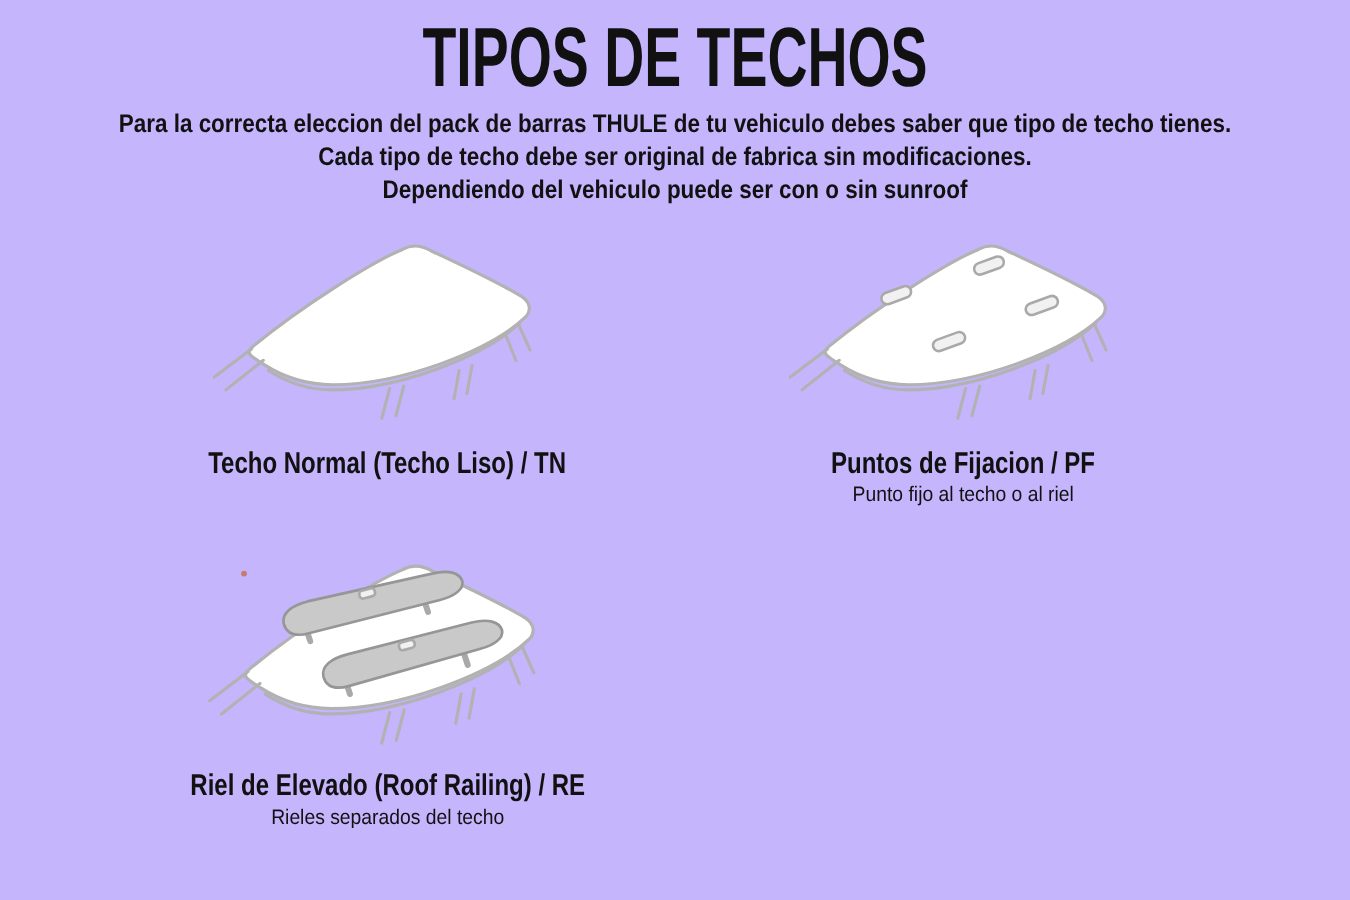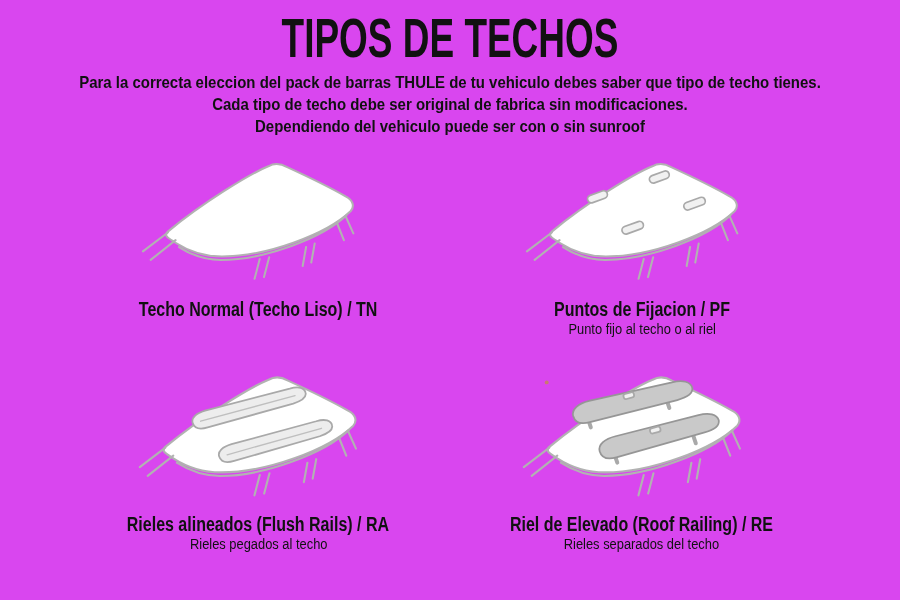--- a/index.html
+++ b/index.html
@@ -1,19 +1,19 @@
 <!DOCTYPE html>
 <html><head>
 <meta charset="utf-8">
 <style>
   html,body{margin:0;padding:0;background:#ffffff;}
   .page{
     position:relative;
     width:900px;height:600px;
-    background:#d946ef;
+    background:#c4b5fd;
     font-family:"Liberation Sans", sans-serif;
     color:#111;
     overflow:hidden;
   }
   .title{
     margin:10px 0 4px 0;
     text-align:center;
     font-size:56px;
     line-height:56px;
     font-weight:700;
@@ -122,36 +122,20 @@
           <rect class="pad" x="96" y="50" width="24" height="9" rx="4.5" transform="rotate(-20 108 54)"></rect>
           <rect class="pad" x="168" y="27" width="24" height="9" rx="4.5" transform="rotate(-20 180 31)"></rect>
           <rect class="pad" x="136" y="86" width="26" height="9" rx="4.5" transform="rotate(-20 149 90)"></rect>
           <rect class="pad" x="208" y="58" width="26" height="9" rx="4.5" transform="rotate(-20 221 62)"></rect>
         </svg>
       </div>
       <figcaption class="cap">Puntos de Fijacion / PF</figcaption>
       <div class="subcap">Punto fijo al techo o al riel</div>
     </figure>
 
-    <figure class="cell">
-      <div class="art">
-        <svg width="300" height="150" viewBox="0 0 320 170">
-          <path class="roof" d="M55,95 C95,62 150,28 172,19 C179,15 187,16 194,20 C220,32 248,46 262,54 C270,58 273,65 268,71 C240,98 170,124 118,124 C97,124 78,117 64,108 C55,102 50,100 55,95 Z"></path>
-          <path class="ln" d="M263,76 C236,102 168,128 117,128 C99,128 82,122 68,113"></path>
-          <path class="ln" d="M55,96 L26,118 M64,105 L35,128"></path>
-          <path class="ln" d="M162,127 L156,150 M173,125 L167,148 M216,113 L212,135 M226,109 L222,131 M252,85 L260,105 M262,77 L271,97"></path>
-          <path class="rail" d="M86,68 C84,62 90,57 100,54 L196,29 C206,26 213,28 214,34 C215,39 209,43 200,46 L103,73 C93,76 88,74 86,68 Z"></path>
-          <path class="ln2" d="M95,66 L202,37"></path>
-          <path class="rail" d="M116,106 C114,100 120,95 130,92 L226,66 C236,63 243,65 244,71 C245,76 239,80 230,83 L133,111 C123,114 118,112 116,106 Z"></path>
-          <path class="ln2" d="M125,104 L232,74"></path>
-        </svg>
-      </div>
-      <figcaption class="cap">Rieles alineados (Flush Rails) / RA</figcaption>
-      <div class="subcap">Rieles pegados al techo</div>
-    </figure>
 
     <figure class="cell">
       <div class="art">
         <svg width="300" height="150" viewBox="0 0 320 170">
           <circle class="speck" cx="52" cy="22" r="2.2"></circle>
           <path class="roof" d="M55,95 C95,62 150,28 172,19 C179,15 187,16 194,20 C220,32 248,46 262,54 C270,58 273,65 268,71 C240,98 170,124 118,124 C97,124 78,117 64,108 C55,102 50,100 55,95 Z"></path>
           <path class="ln" d="M263,76 C236,102 168,128 117,128 C99,128 82,122 68,113"></path>
           <path class="ln" d="M55,96 L26,118 M64,105 L35,128"></path>
           <path class="ln" d="M162,127 L156,150 M173,125 L167,148 M216,113 L212,135 M226,109 L222,131 M252,85 L260,105 M262,77 L271,97"></path>
           <path class="foot" d="M99,64 L102,73 M188,42 L191,51"></path>

